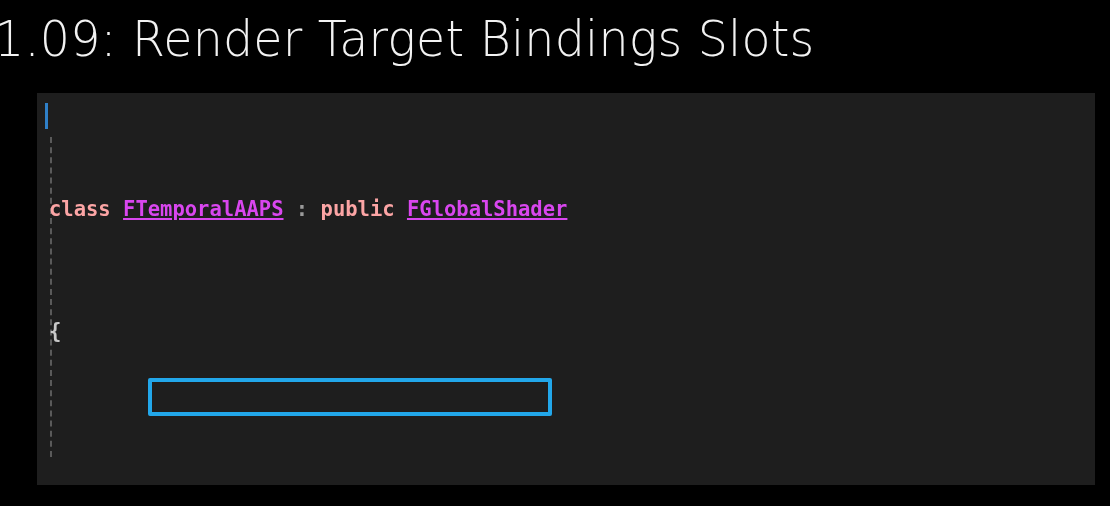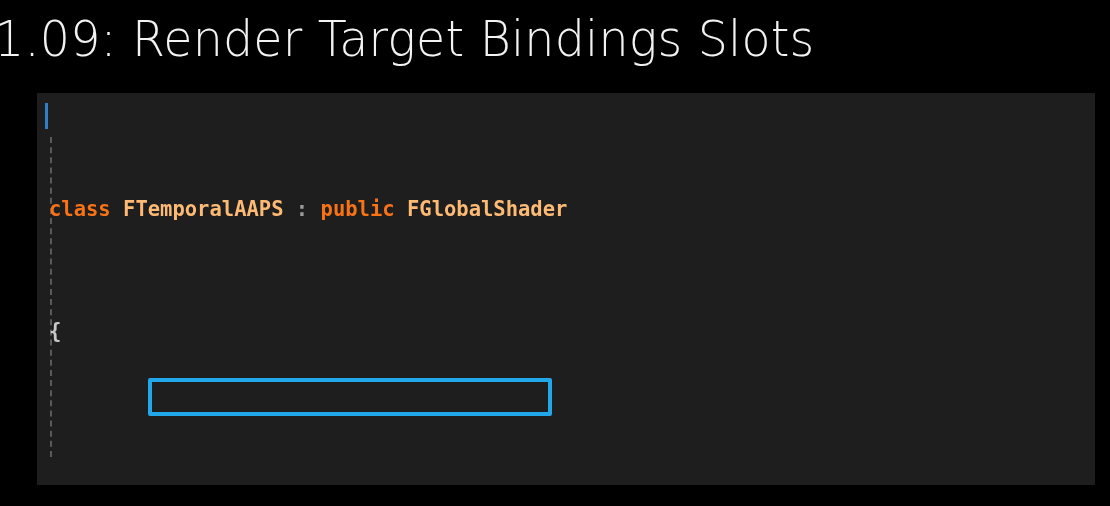--- a/index.html
+++ b/index.html
@@ -72,22 +72,22 @@
     font-family: "DejaVu Sans Mono", "Liberation Mono", monospace;
     font-size: 20.5px;
     font-weight: bold;
     line-height: 30.5px;
     white-space: pre;
     letter-spacing: 0px;
   }
   .line { height: 30.5px; position: relative; }
 
   
-  .kw      { color: #f97316; }       
-  .type    { color: #fdba74; }       
+  .kw      { color: #fca5a5; }       
+  .type    { color: #d946ef; text-decoration: underline; }       
   .punc    { color: #c8c8c8; }       
   .op      { color: #9a9a9a; }       
   .plain   { color: #e8e8e8; }
 
   
   #highlight-box {
     position: absolute;
     left: 148px;
     top: 378px;
     width: 404px;

